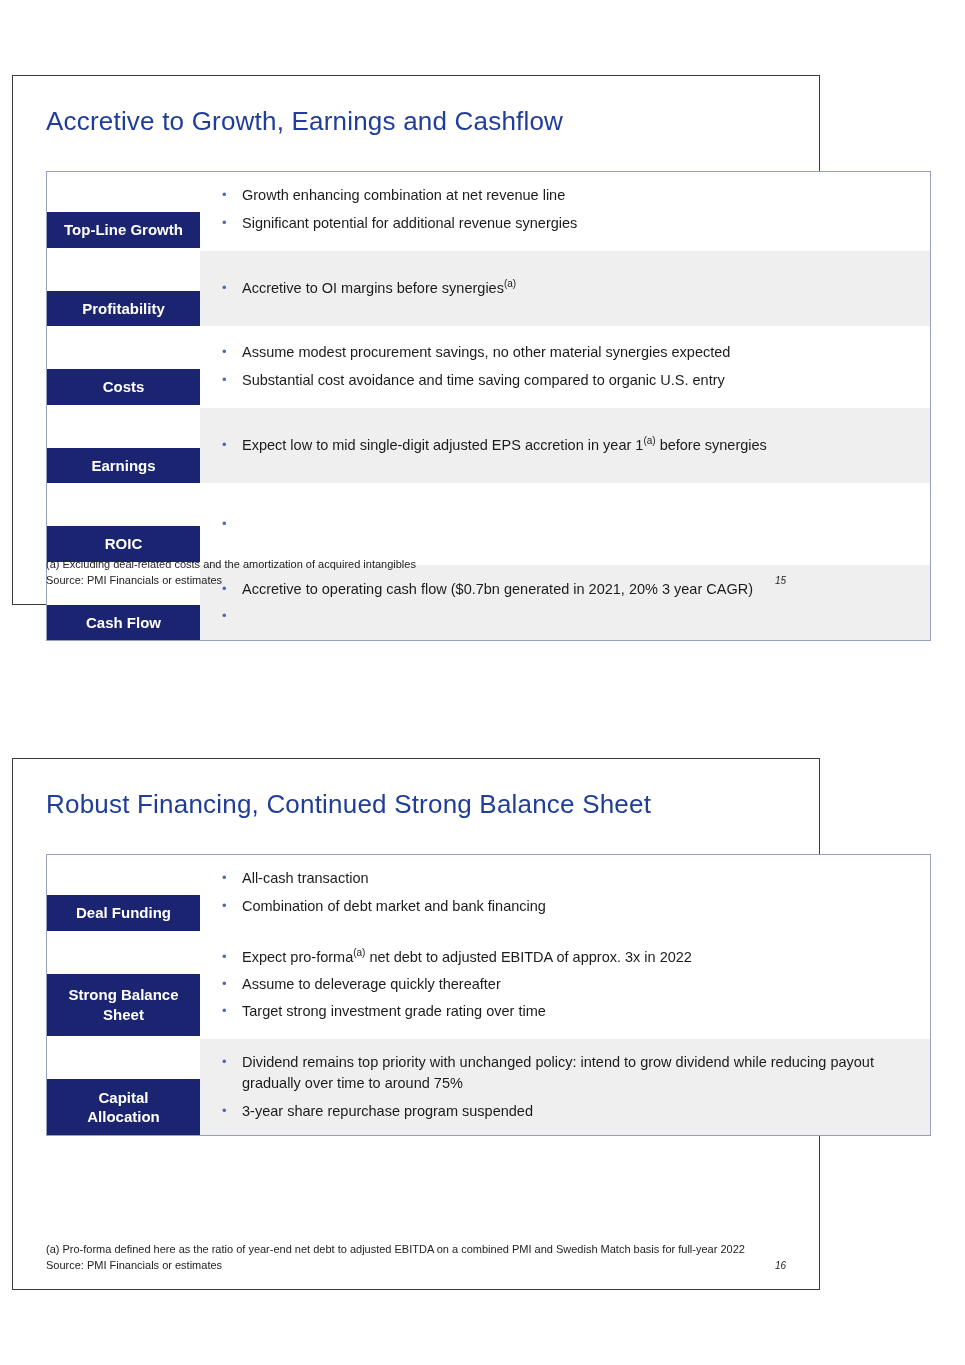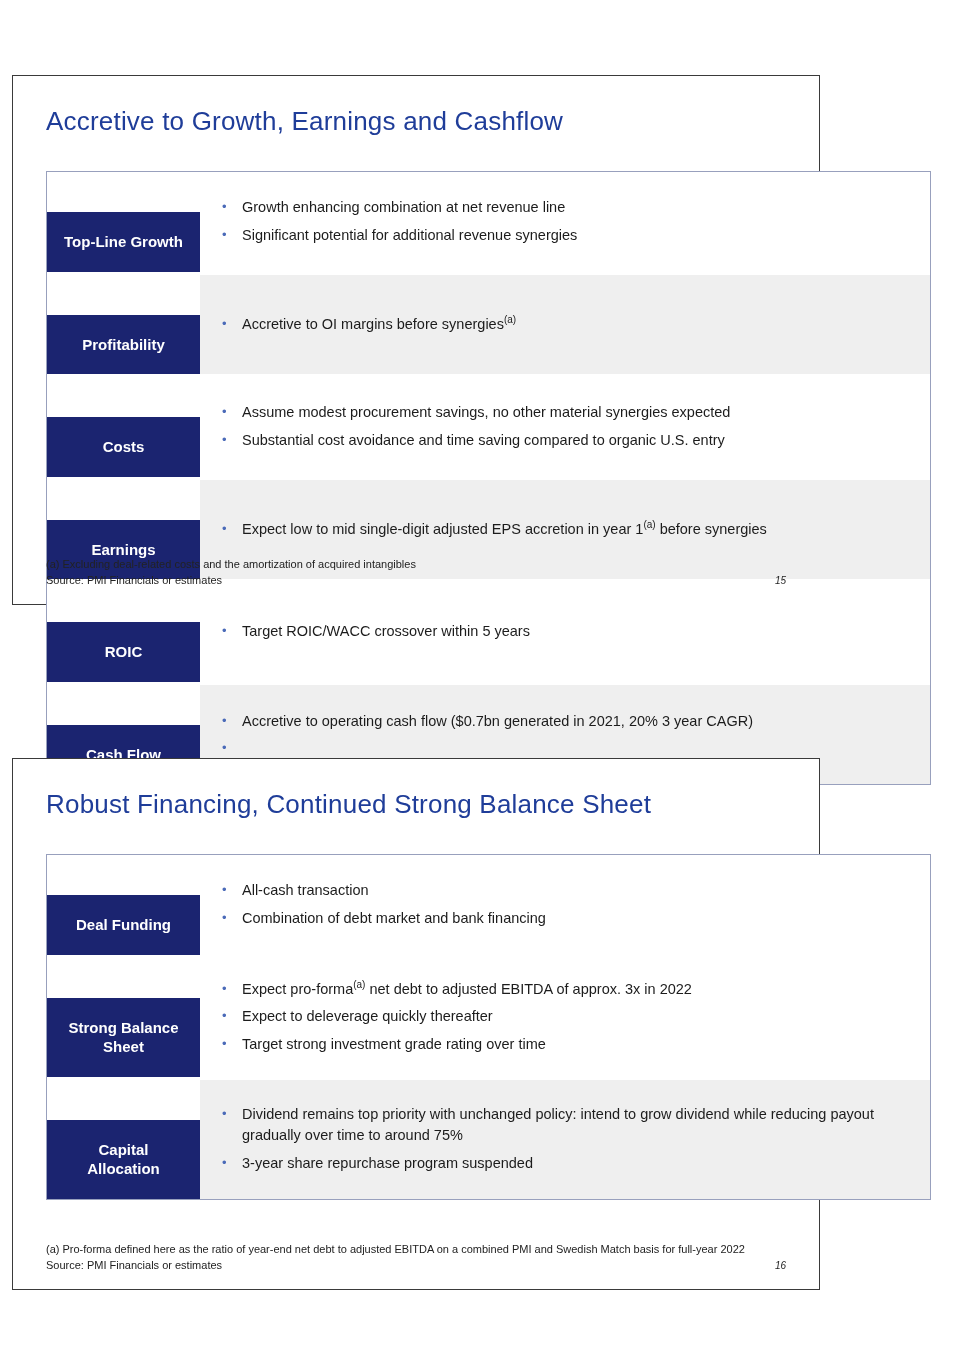--- a/index.html
+++ b/index.html
@@ -50,21 +50,21 @@
     width: 153px;
     background: #1b2470;
     color: #ffffff;
     font-weight: bold;
     font-size: 15px;
     line-height: 1.3;
     display: flex;
     align-items: center;
     justify-content: center;
     text-align: center;
-    padding: 20px 14px;
+    padding: 8px 14px;
     margin-top: 40px;
   }
   .tcontent {
     flex: 1;
     background: #ffffff;
     display: flex;
     flex-direction: column;
     justify-content: center;
     padding: 10px 22px;
   }
@@ -151,21 +151,20 @@
             <span class="dot">•</span>
             <span class="btext"><span>Expect low to mid single-digit adjusted EPS accretion in year 1</span><sup>(a)</sup><span> before synergies</span></span>
           </div>
         </div>
       </div>
       <div class="trow">
         <div class="tlabel">ROIC</div>
         <div class="tcontent">
           <div class="bullet-line">
             <span class="dot">•</span>
-            <span class="btext"><span>Target ROIC/WACC crossover within 5 years</span></span>
           </div>
         </div>
       </div>
       <div class="trow">
         <div class="tlabel">Cash Flow</div>
         <div class="tcontent shaded">
           <div class="bullet-line">
             <span class="dot">•</span>
             <span class="btext"><span>Accretive to operating cash flow ($0.7bn generated in 2021, 20% 3 year CAGR)</span></span>
           </div>
@@ -200,21 +199,21 @@
       </div>
       <div class="trow">
         <div class="tlabel">Strong Balance Sheet</div>
         <div class="tcontent">
           <div class="bullet-line">
             <span class="dot">•</span>
             <span class="btext"><span>Expect pro-forma</span><sup>(a)</sup><span> net debt to adjusted EBITDA of approx. 3x in 2022</span></span>
           </div>
           <div class="bullet-line">
             <span class="dot">•</span>
-            <span class="btext"><span>Expect to deleverage quickly thereafter</span></span>
+            <span class="btext"><span>Assume to deleverage quickly thereafter</span></span>
           </div>
           <div class="bullet-line">
             <span class="dot">•</span>
             <span class="btext"><span>Target strong investment grade rating over time</span></span>
           </div>
         </div>
       </div>
       <div class="trow">
         <div class="tlabel">Capital Allocation</div>
         <div class="tcontent shaded">

